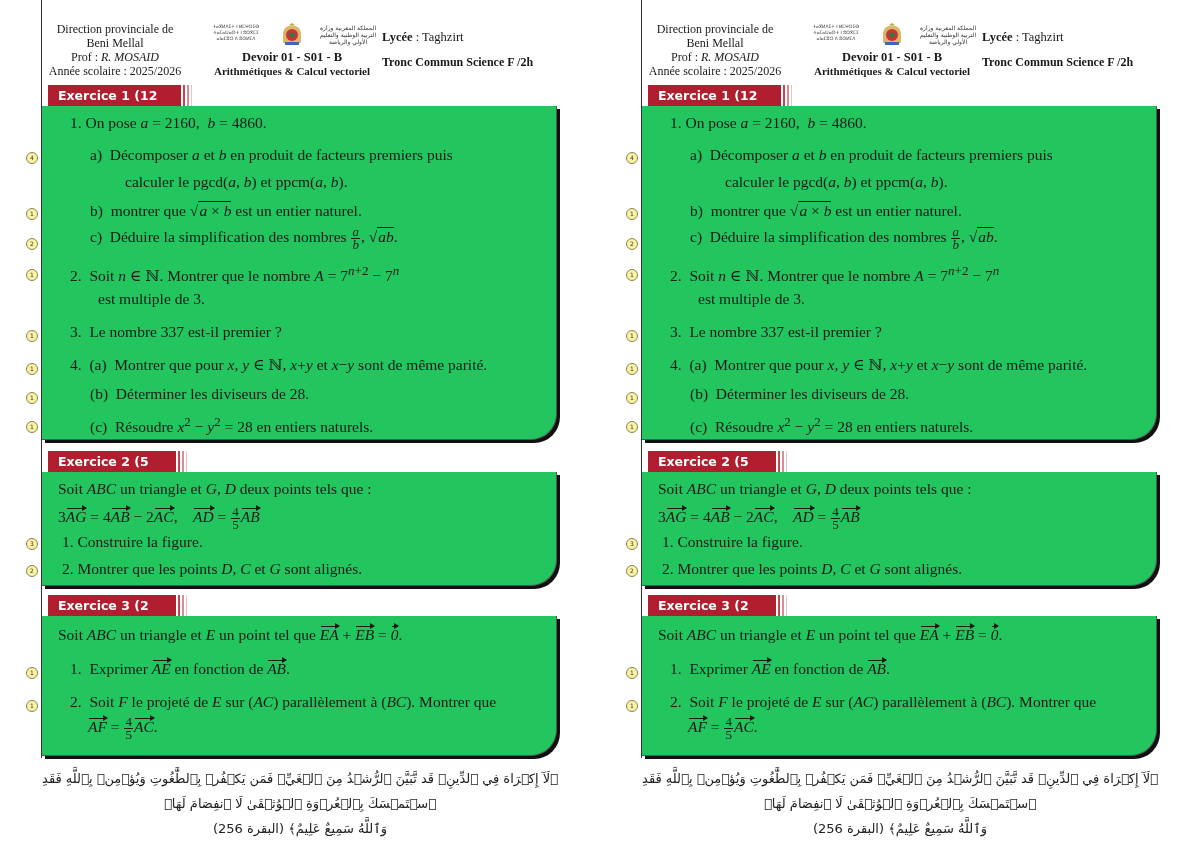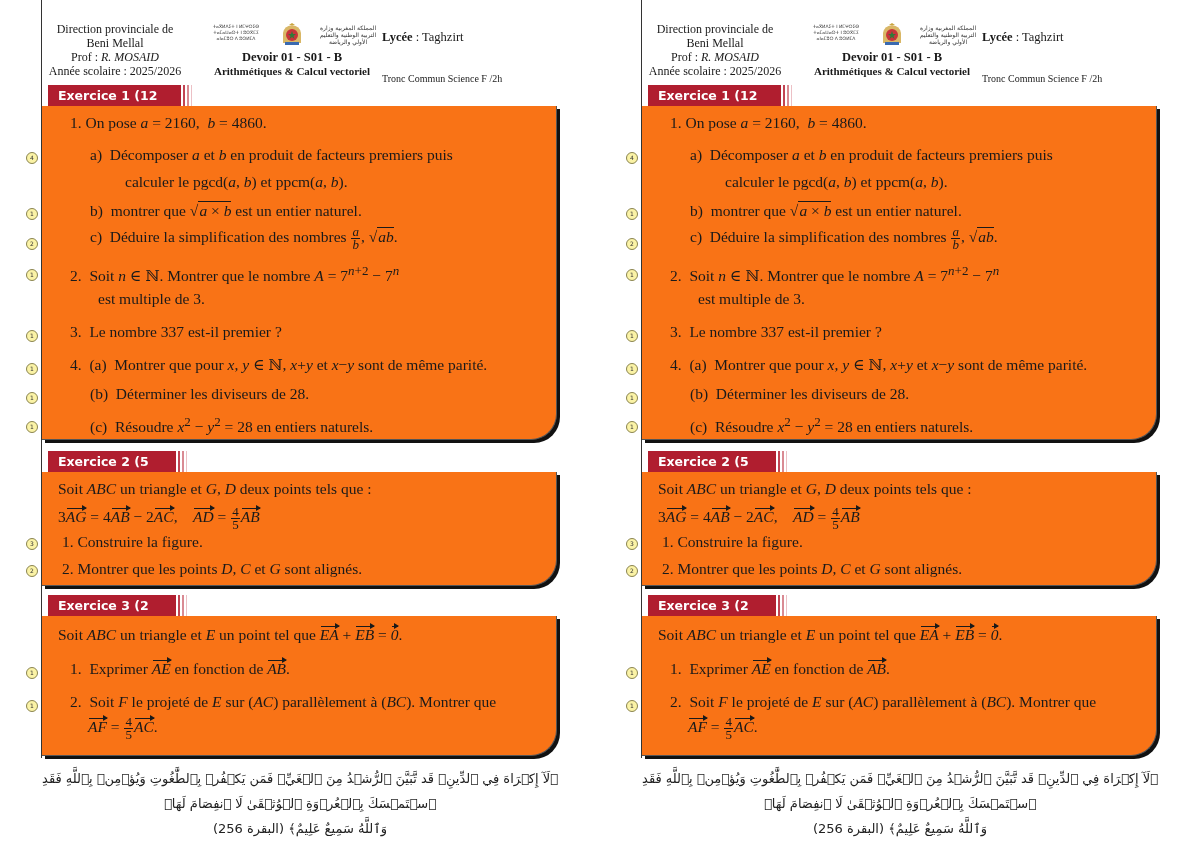--- a/index.html
+++ b/index.html
@@ -17,29 +17,29 @@
   .h-mid { position:absolute; left:160px; top:22px; width:180px; text-align:center; }
   .logo-row { height:28px; position:relative; }
   .tifinagh { position:absolute; left:6px; top:2px; width:56px; font-size:4.5px; line-height:6px; font-family:"DejaVu Sans",sans-serif; color:#333; text-align:center; }
   .emblem { position:absolute; left:78px; top:1px; width:24px; height:24px; }
   .arabic-min { position:absolute; right:2px; top:2px; width:64px; font-size:6px; line-height:7px; color:#333; text-align:center; direction:rtl; font-family:"DejaVu Sans",sans-serif; }
   .devoir { font-weight:bold; font-size:12.5px; line-height:14px; }
   .subject { font-weight:bold; font-size:11px; line-height:14px; }
   .h-right { position:absolute; left:340px; top:30px; width:180px; text-align:left; }
   .lycee { font-size:12.5px; }
   .lycee b { font-weight:bold; }
-  .tcs { font-weight:normal; font-size:10px; margin-top:28px; }
+  .tcs { font-weight:bold; font-size:12px; margin-top:10px; }
 
   .ex-tag { position:absolute; left:48px; height:21px; background:#b01e2f; color:#fff;
             font-family:"DejaVu Sans","Liberation Sans",sans-serif; font-weight:bold; font-size:12.5px;
             line-height:21px; padding:0 10px; box-sizing:border-box; }
   .ex-stripes { position:absolute; height:21px; }
   .ex-stripes span { position:absolute; top:0; height:21px; }
 
-  .box { position:absolute; left:42px; width:515px; background:#f97316;
+  .box { position:absolute; left:42px; width:515px; background:#22c55e;
          border-right:1px solid #555; border-bottom:1.5px solid #555;
          border-bottom-right-radius:26px; box-shadow:3px 3px 0 #111; box-sizing:border-box; }
   .line { position:absolute; font-size:15.5px; white-space:nowrap; }
   .line i { font-style:italic; }
   .frac { display:inline-block; vertical-align:middle; text-align:center; font-size:13px; line-height:12px; margin:0 1px; }
   .frac .num { display:block; border-bottom:1px solid #1a1a1a; padding:0 1px; }
   .frac .den { display:block; }
   .vec { display:inline-block; position:relative; font-style:italic; }
   .vec::before { content:""; position:absolute; left:1px; right:0; top:0px; border-top:1px solid #1a1a1a; }
   .vec::after { content:""; position:absolute; right:-1px; top:-3px; border-left:5px solid #1a1a1a; border-top:3px solid transparent; border-bottom:3px solid transparent; }

